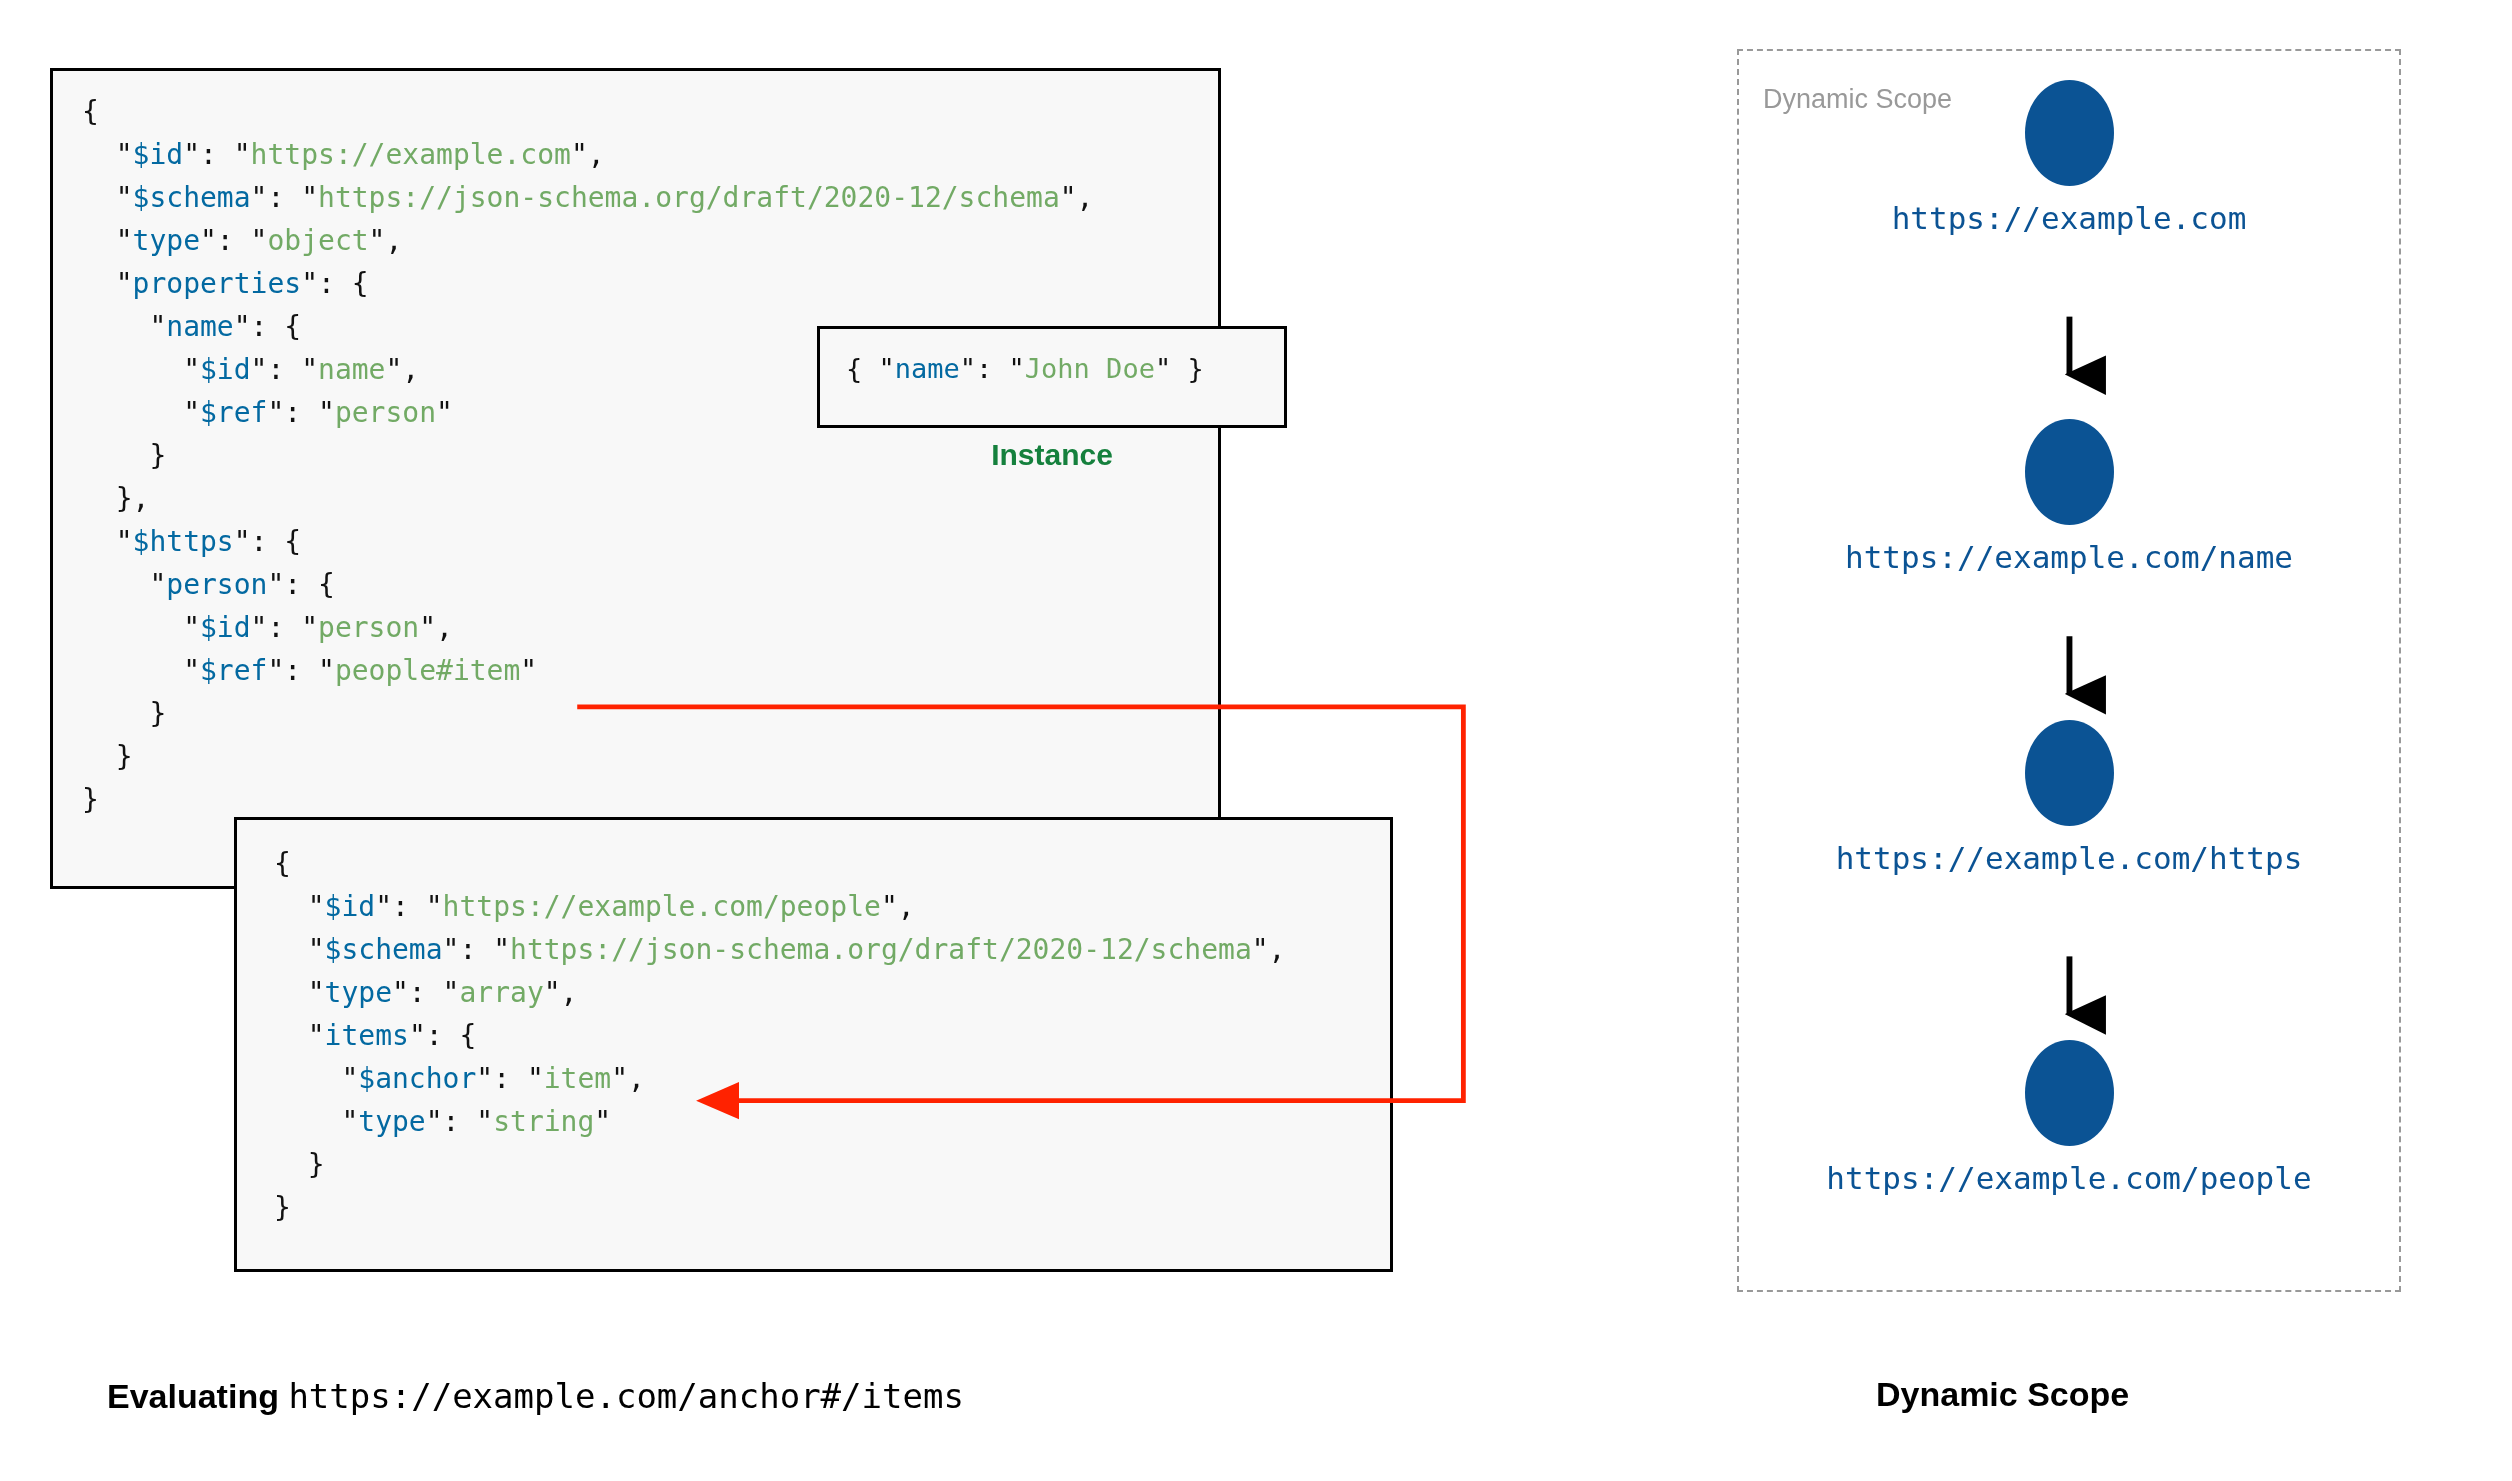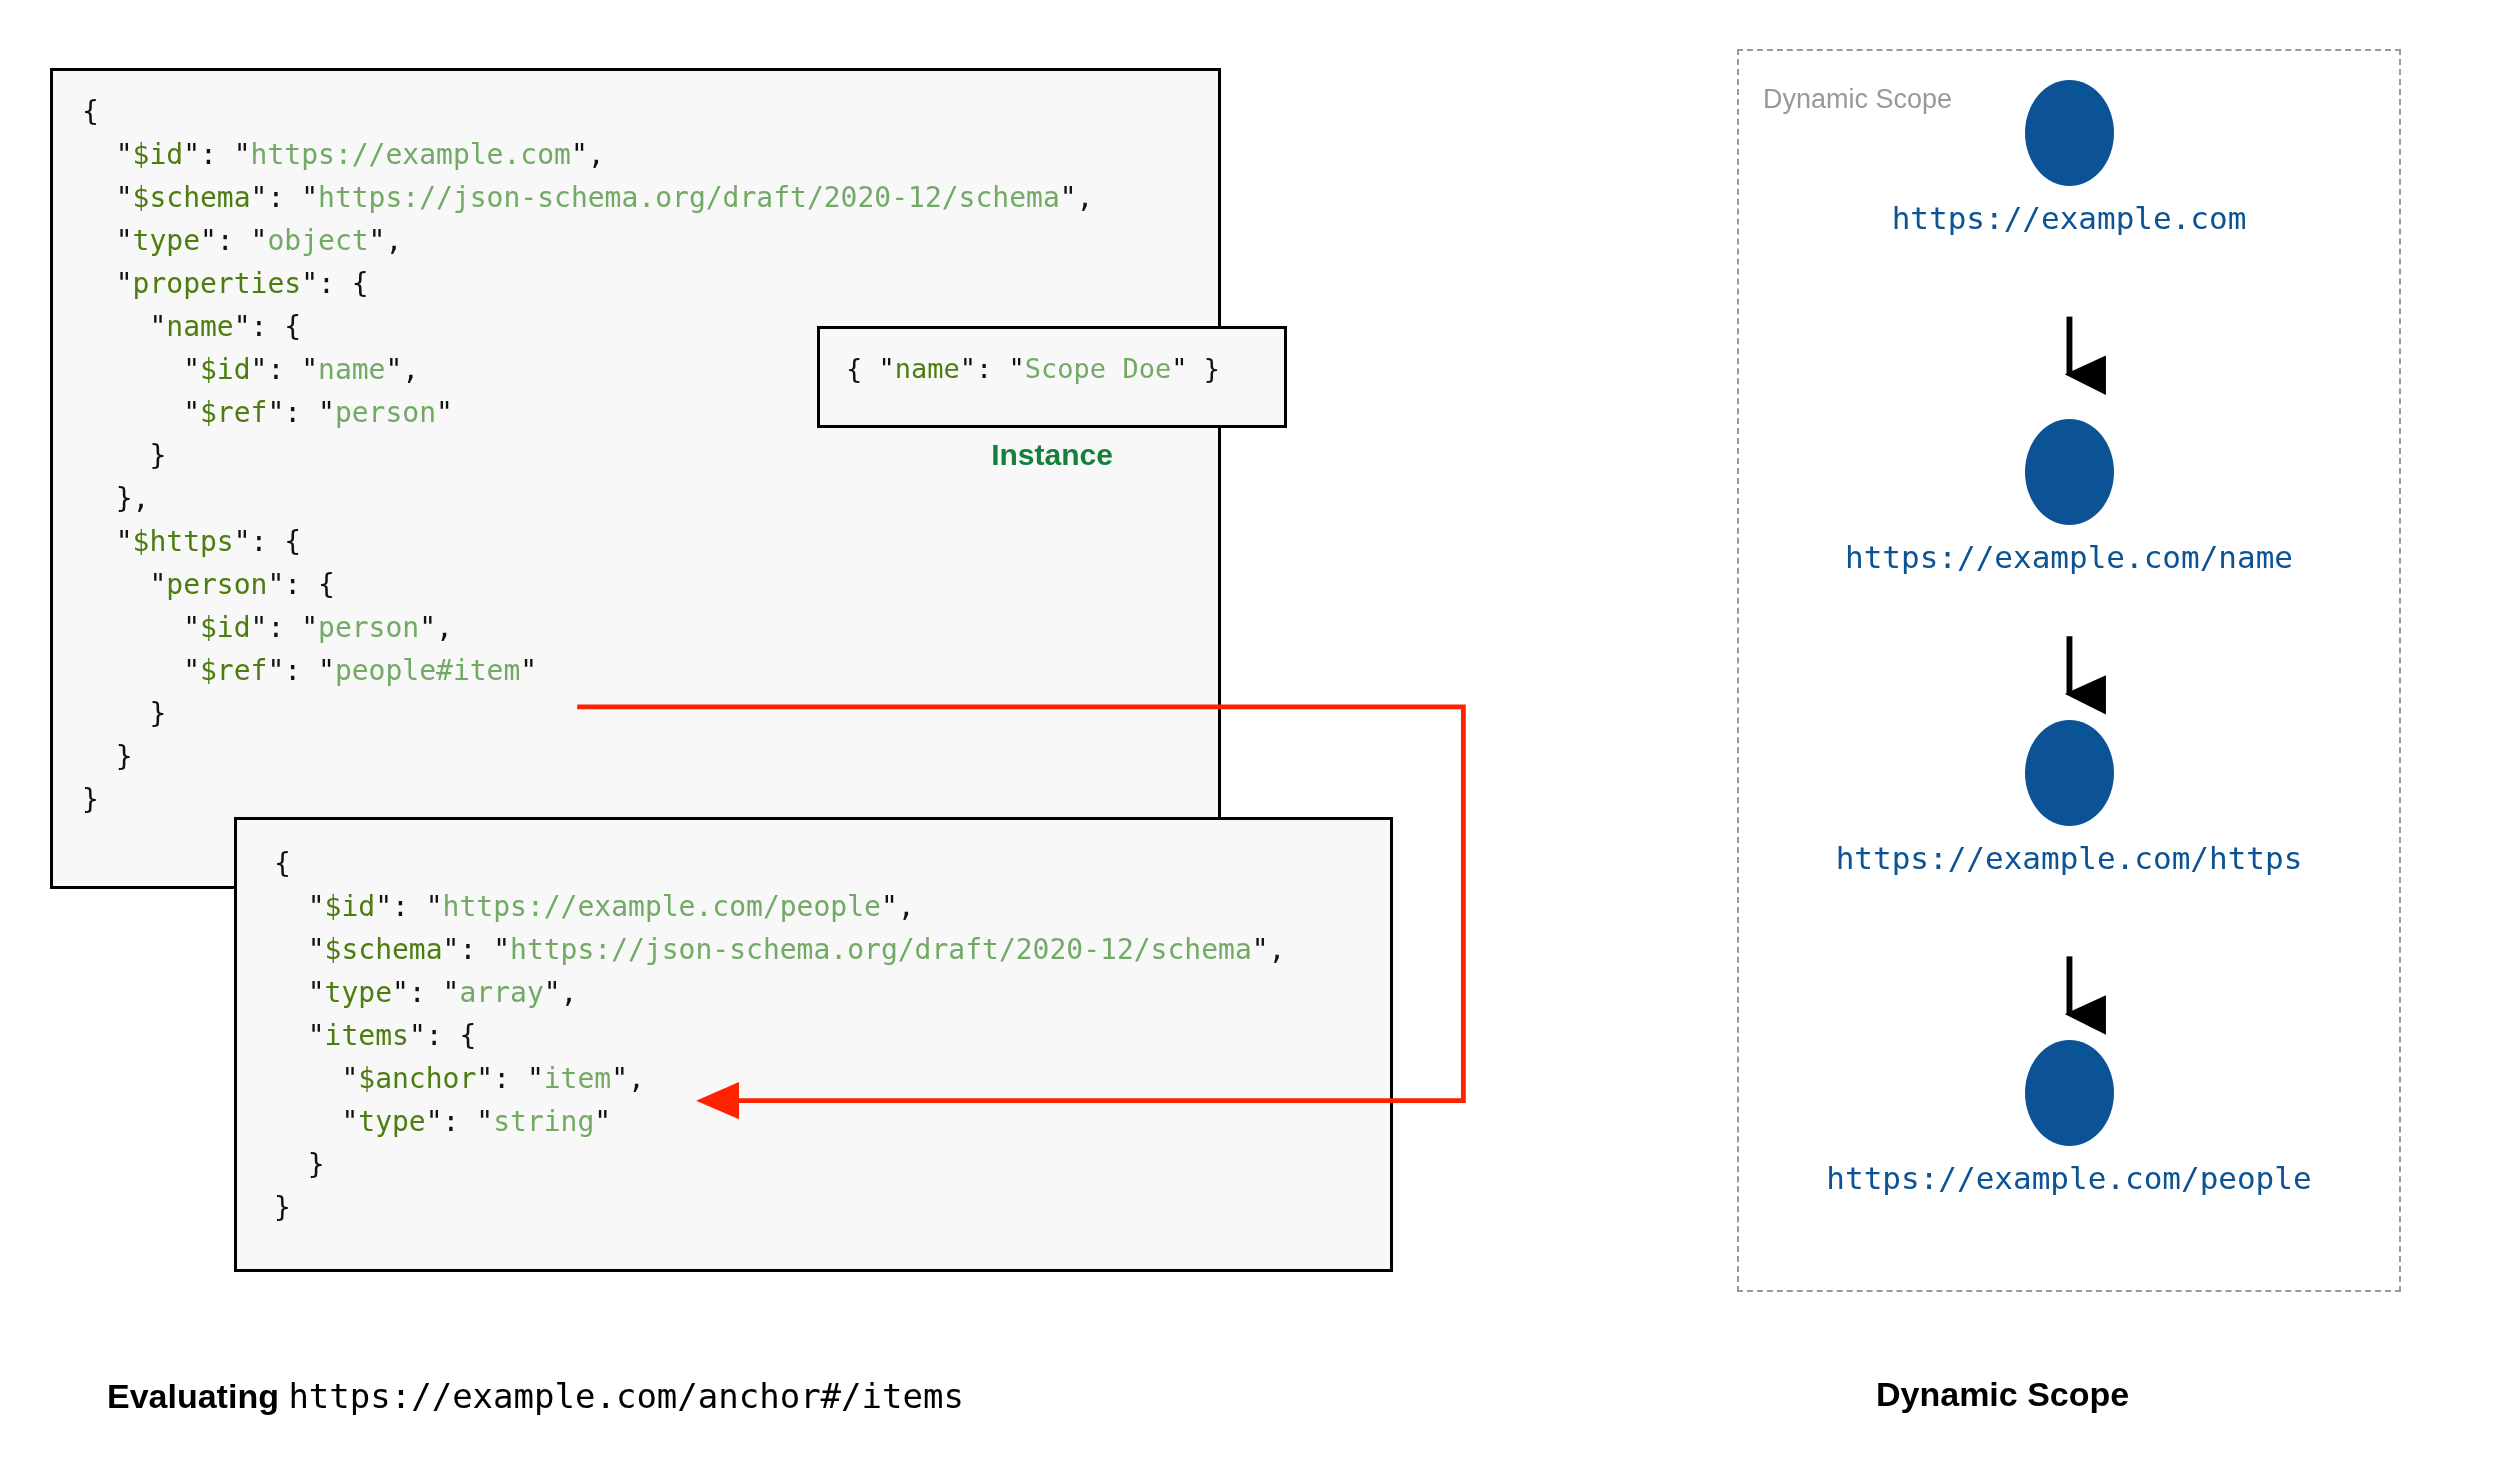--- a/index.html
+++ b/index.html
@@ -14,21 +14,21 @@
   #instance-box{left:817px;top:326px;width:470px;height:102px;z-index:6;}
   #people-box{left:234px;top:817px;width:1159px;height:455px;z-index:7;}
 
   .code{position:absolute;white-space:pre;
         font-family:"DejaVu Sans Mono","Liberation Mono",monospace;
         font-size:28px;line-height:43px;color:#111111;}
   #schema-root-code{left:29px;top:19px;}
   #people-code{left:37px;top:22.4px;}
   #instance-code{left:26px;top:26px;font-size:27px;line-height:27px;}
 
-  .k{color:#4d7c0f;}
+  .k{color:#0369a1;}
   .s{color:#72aa65;}
   .p{color:#111111;}
 
   .box-caption{position:absolute;font-weight:bold;font-size:30px;color:#15803d;
                font-family:"Liberation Sans",sans-serif;z-index:8;}
   #instance-caption{left:817px;top:438px;width:470px;text-align:center;}
 
   
   #ref-arrow{position:absolute;left:0;top:0;width:2512px;height:1482px;
              pointer-events:none;z-index:9;}
@@ -77,21 +77,21 @@
 <span class="p">  "</span><span class="k">$https</span><span class="p">": {</span>
 <span class="p">    "</span><span class="k">person</span><span class="p">": {</span>
 <span class="p">      "</span><span class="k">$id</span><span class="p">": "</span><span class="s">person</span><span class="p">",</span>
 <span class="p">      "</span><span class="k">$ref</span><span class="p">": "</span><span class="s">people#item</span><span class="p">"</span>
 <span class="p">    }</span>
 <span class="p">  }</span>
 <span class="p">}</span></div>
   </div>
 
   <div class="code-box" id="instance-box">
-    <div class="code" id="instance-code"><span class="p">{ "</span><span class="k">name</span><span class="p">": "</span><span class="s">Scope Doe</span><span class="p">" }</span></div>
+    <div class="code" id="instance-code"><span class="p">{ "</span><span class="k">name</span><span class="p">": "</span><span class="s">John Doe</span><span class="p">" }</span></div>
   </div>
   <div class="box-caption" id="instance-caption">Instance</div>
 
   <div class="code-box" id="people-box">
     <div class="code" id="people-code"><span class="p">{</span>
 <span class="p">  "</span><span class="k">$id</span><span class="p">": "</span><span class="s">https://example.com/people</span><span class="p">",</span>
 <span class="p">  "</span><span class="k">$schema</span><span class="p">": "</span><span class="s">https://json-schema.org/draft/2020-12/schema</span><span class="p">",</span>
 <span class="p">  "</span><span class="k">type</span><span class="p">": "</span><span class="s">array</span><span class="p">",</span>
 <span class="p">  "</span><span class="k">items</span><span class="p">": {</span>
 <span class="p">    "</span><span class="k">$anchor</span><span class="p">": "</span><span class="s">item</span><span class="p">",</span>

